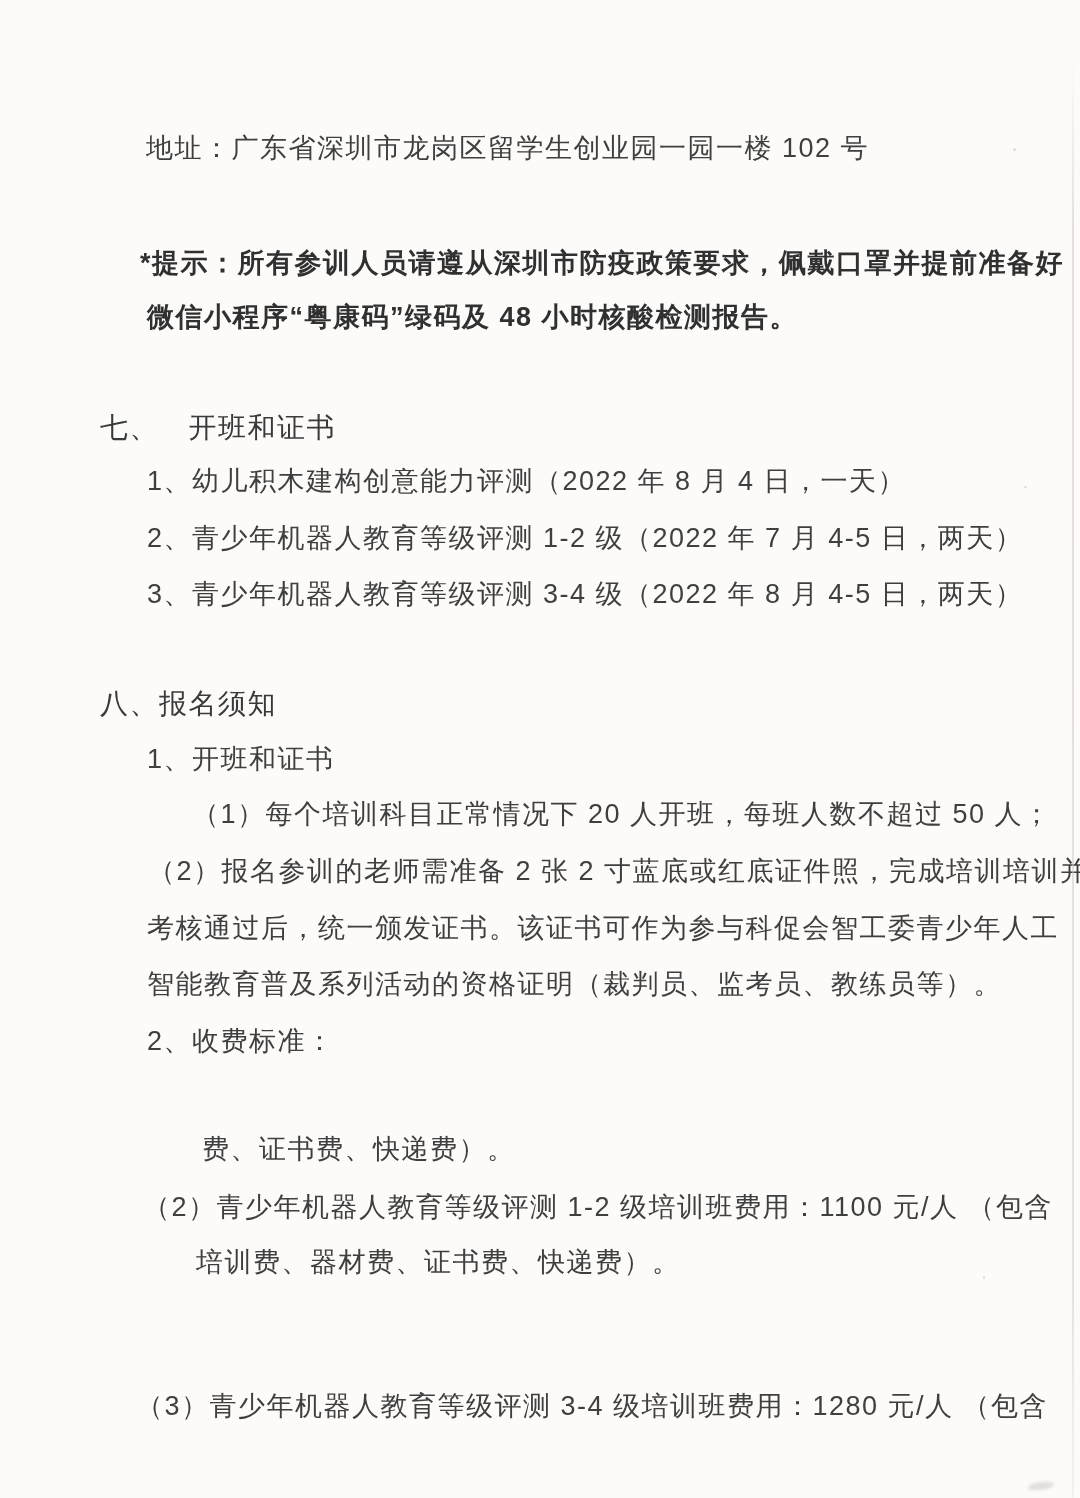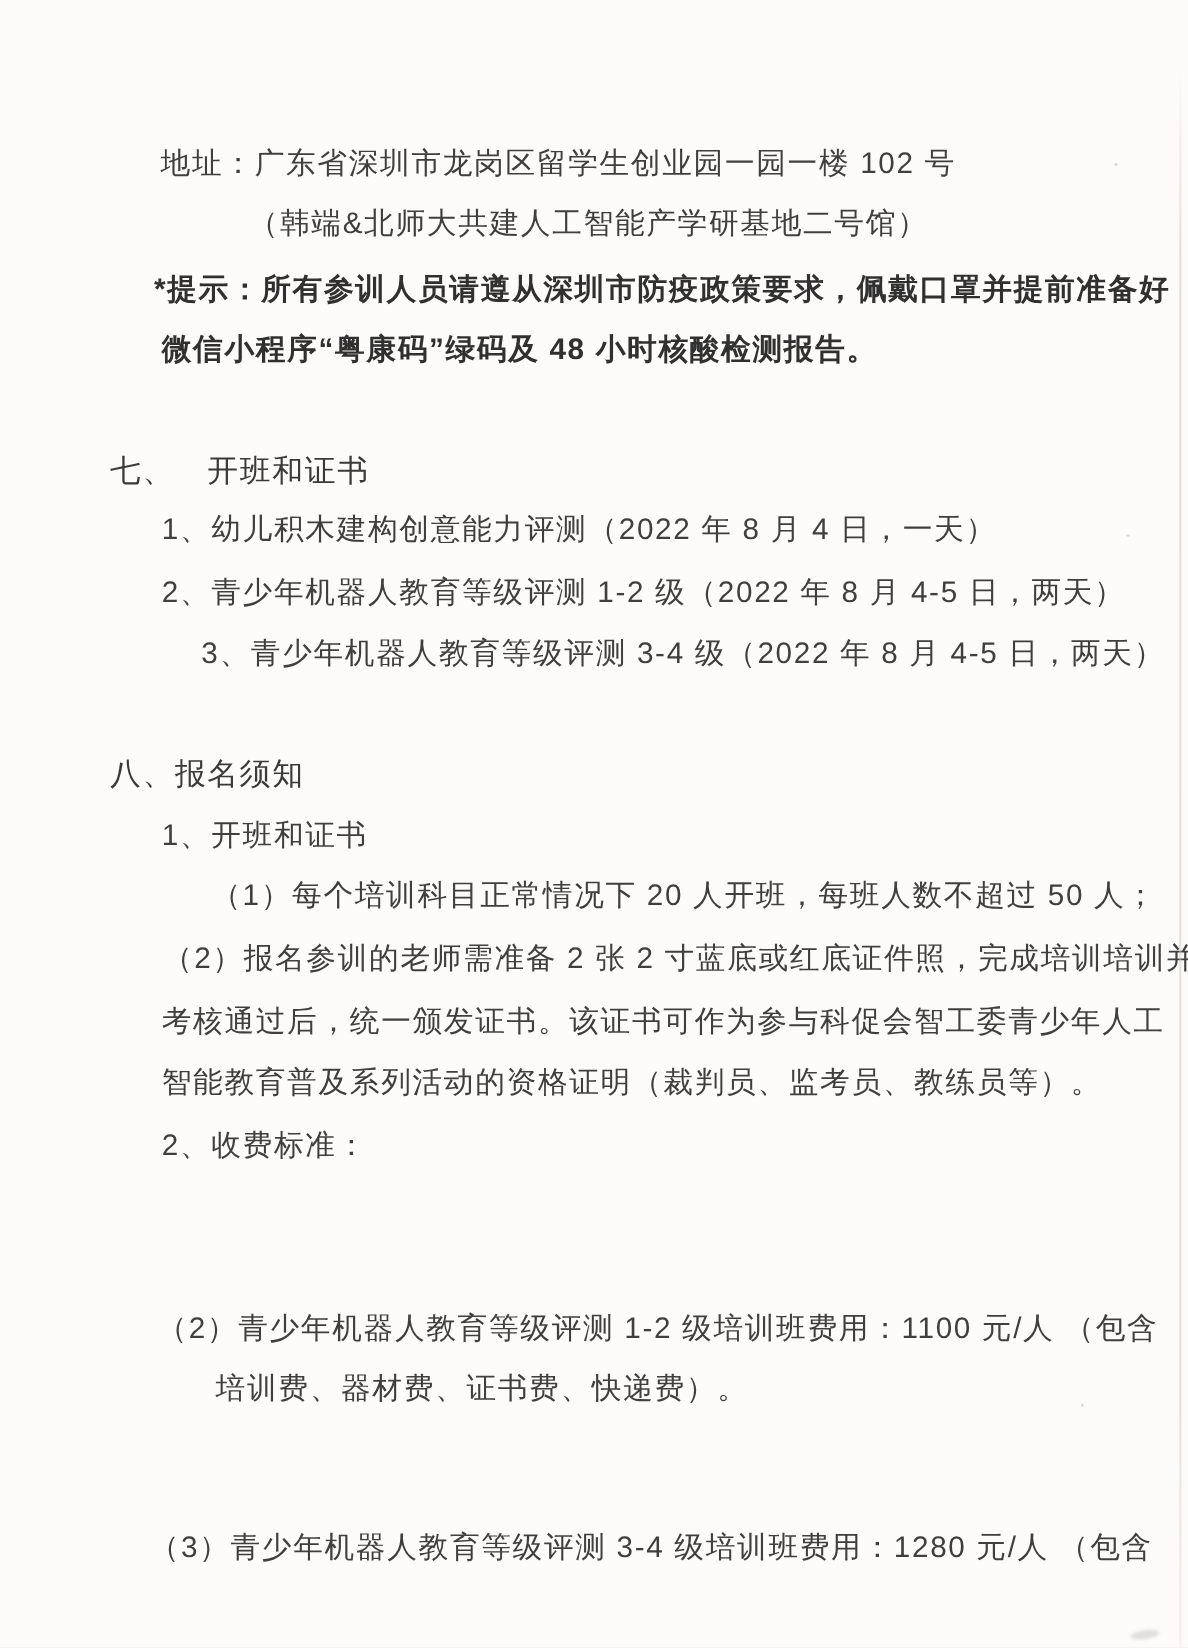--- a/index.html
+++ b/index.html
@@ -29,21 +29,21 @@
 
   
   .addr1   { left: 146px; top: 130px; }
   .addr2   { left: 226px; top: 185px; }
   .notice1 { left: 140px; top: 245px; }
   .notice2 { left: 147px; top: 299px; }
 
   .h7      { left: 100px; top: 410px; }
   .s7i1    { left: 147px; top: 463px; }
   .s7i2    { left: 147px; top: 520px; }
-  .s7i3    { left: 147px; top: 576px; margin-left: 36px; }
+  .s7i3    { left: 147px; top: 576px; }
 
   .h8      { left: 100px; top: 686px; }
   .s8t1    { left: 147px; top: 741px; }
   .s8a1    { left: 156px; top: 796px; margin-left: 36px; }
   .s8a2    { left: 148px; top: 853px; text-align: right; }
   .s8a3    { left: 147px; top: 910px; }
   .s8a4    { left: 147px; top: 966px; }
   .s8t2    { left: 147px; top: 1023px; }
   .s8b1    { left: 155px; top: 1080px; }
   .s8b2    { left: 202px; top: 1131px; }
@@ -75,37 +75,37 @@
   .sp1 { width: 3px; height: 3px; left: 1013px; top: 148px; }
   .sp2 { width: 3px; height: 2px; left: 1024px; top: 486px; }
   .sp3 { width: 2px; height: 3px; left: 983px;  top: 1276px; }
 </style>
 </head>
 <body>
 
 <div class="page">
 
   <div class="line addr1">地址：广东省深圳市龙岗区留学生创业园一园一楼 102 号</div>
-  <div class="line addr2">（韩端&amp;北师大共建人工智能产学研基地二号馆）</div>
 
   <div class="line bold notice1">*提示：所有参训人员请遵从深圳市防疫政策要求，佩戴口罩并提前准备好</div>
   <div class="line bold notice2">微信小程序“粤康码”绿码及 48 小时核酸检测报告。</div>
 
   <div class="line heading h7">七、　开班和证书</div>
   <div class="line s7i1">1、幼儿积木建构创意能力评测（2022 年 8 月 4 日，一天）</div>
-  <div class="line s7i2">2、青少年机器人教育等级评测 1-2 级（2022 年 8 月 4-5 日，两天）</div>
+  <div class="line s7i2">2、青少年机器人教育等级评测 1-2 级（2022 年 7 月 4-5 日，两天）</div>
   <div class="line s7i3">3、青少年机器人教育等级评测 3-4 级（2022 年 8 月 4-5 日，两天）</div>
 
   <div class="line heading h8">八、报名须知</div>
   <div class="line s8t1">1、开班和证书</div>
   <div class="line s8a1">（1）每个培训科目正常情况下 20 人开班，每班人数不超过 50 人；</div>
   <div class="line s8a2">（2）报名参训的老师需准备 2 张 2 寸蓝底或红底证件照，完成培训培训并</div>
   <div class="line s8a3">考核通过后，统一颁发证书。该证书可作为参与科促会智工委青少年人工</div>
   <div class="line s8a4">智能教育普及系列活动的资格证明（裁判员、监考员、教练员等）。</div>
   <div class="line s8t2">2、收费标准：</div>
+  <div class="line s8b2">费、证书费、快递费）。</div>
   <div class="line s8b3">（2）青少年机器人教育等级评测 1-2 级培训班费用：1100 元/人 （包含</div>
   <div class="line s8b4">培训费、器材费、证书费、快递费）。</div>
   <div class="line s8b5">（3）青少年机器人教育等级评测 3-4 级培训班费用：1280 元/人 （包含</div>
 
   <div class="scan-edge"></div>
   <div class="smudge"></div>
   <div class="speck sp1"></div>
   <div class="speck sp2"></div>
   <div class="speck sp3"></div>
 

